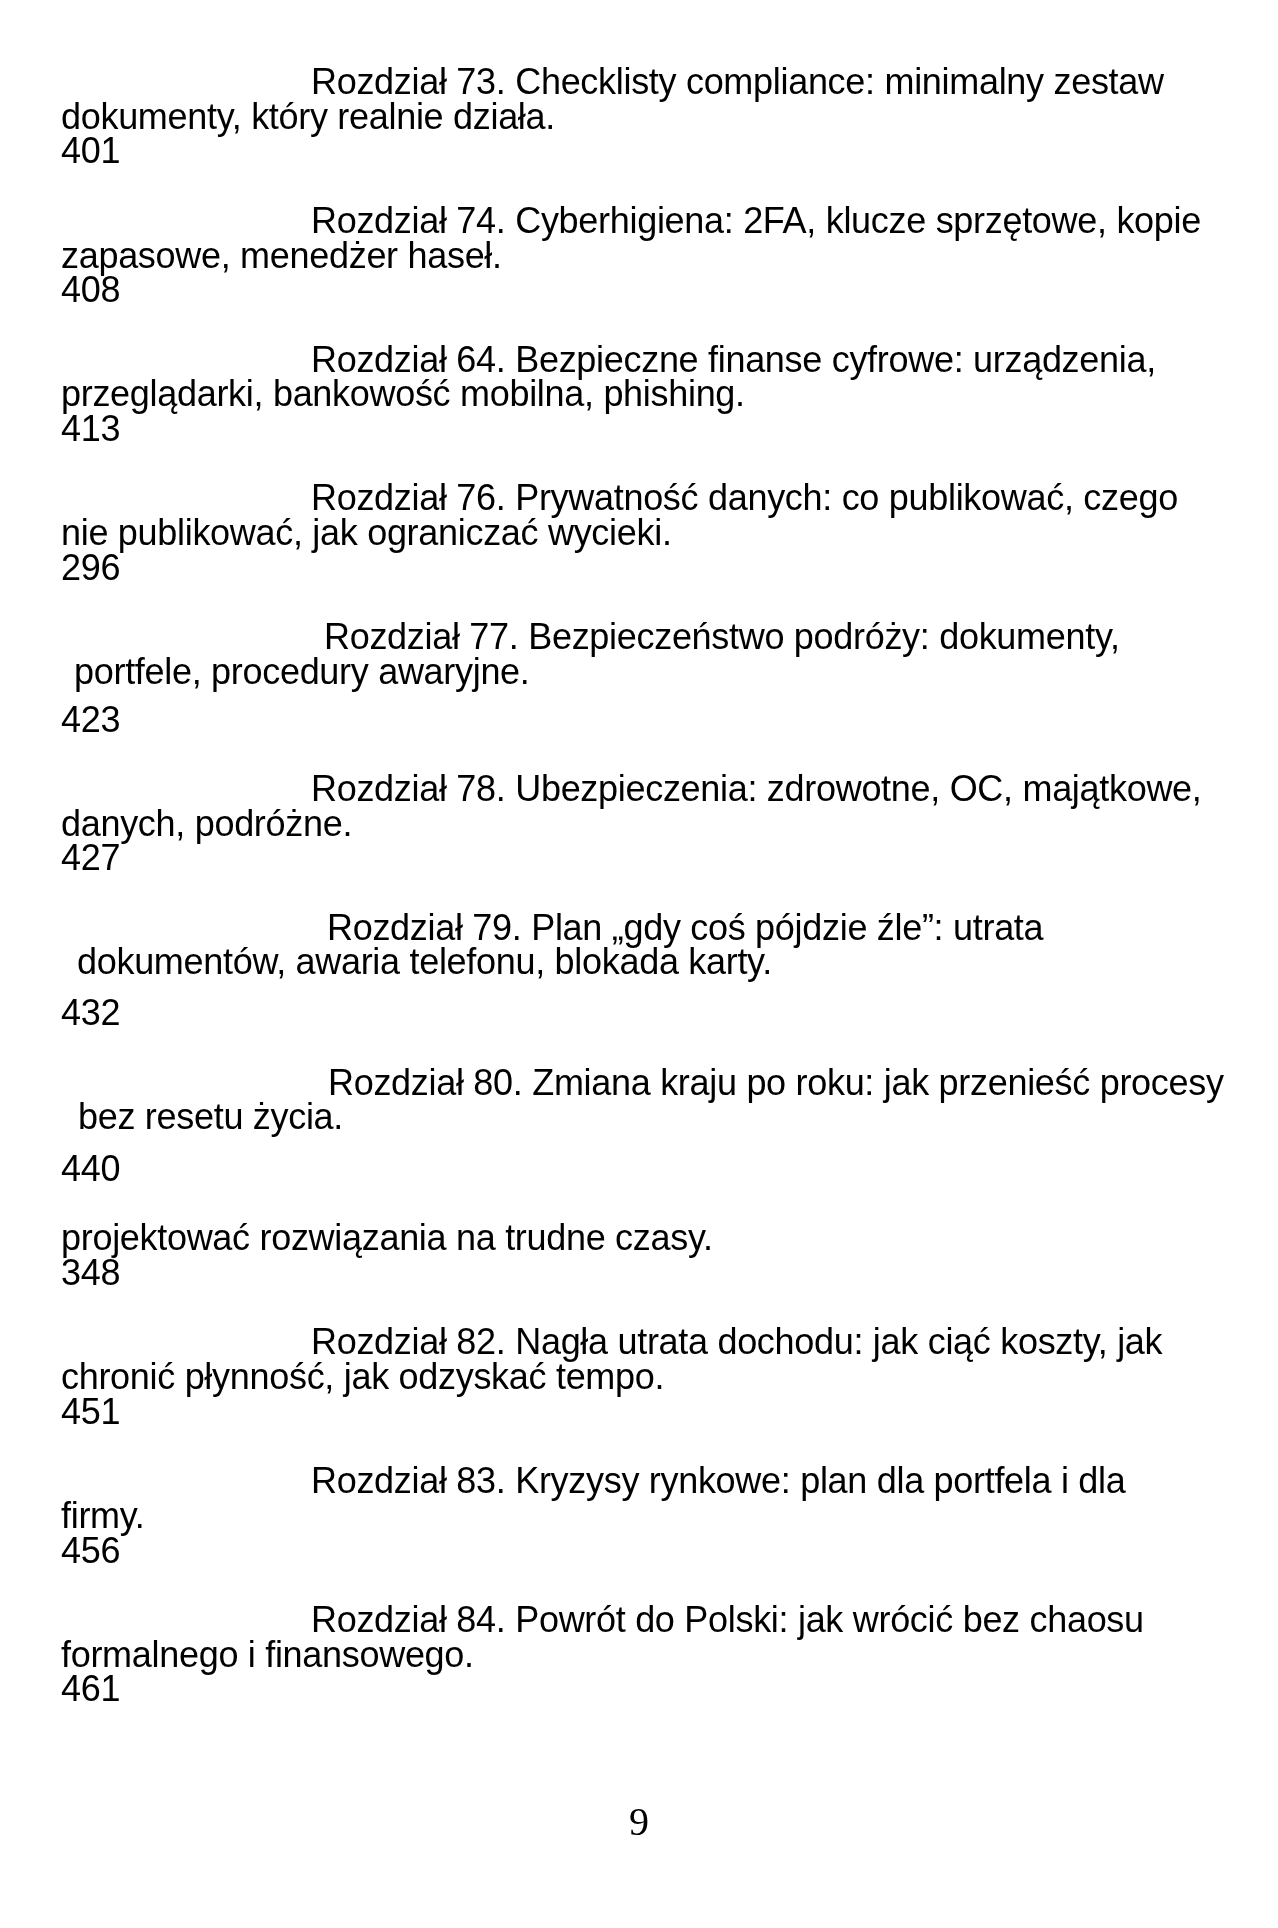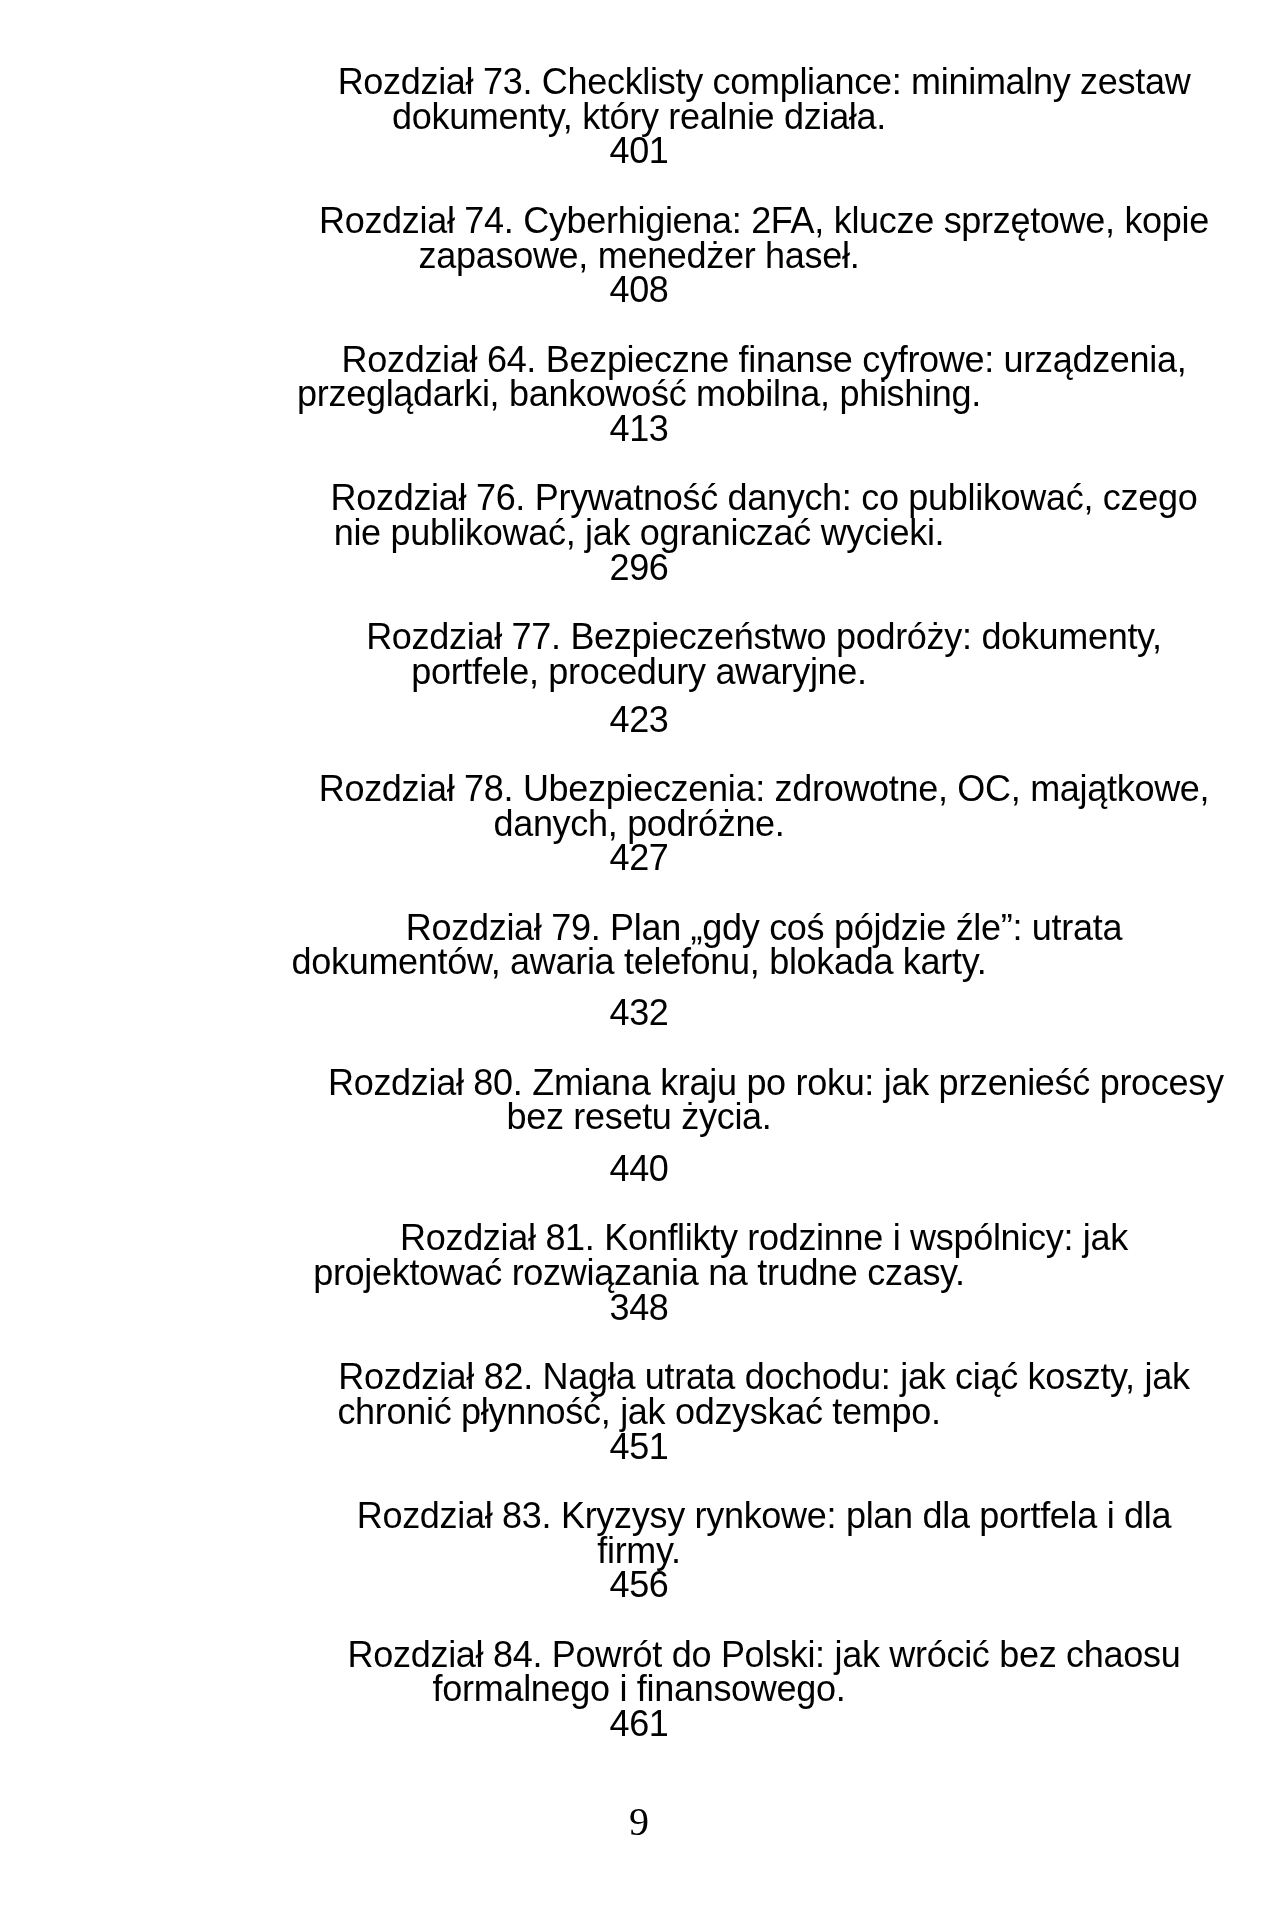--- a/index.html
+++ b/index.html
@@ -17,21 +17,20 @@
     font-family: "Liberation Sans", "DejaVu Sans", sans-serif;
   }
   .toc {
     padding: 65px 61px 0 61px;
     font-size: 36px;
     line-height: 34.7px;
     letter-spacing: -0.3px;
   }
   .entry {
     margin: 0 0 34.7px 0;
-    text-align: center;
   }
   .entry .l1 {
     display: block;
     padding-left: 250px;   
     white-space: nowrap;
   }
   .entry .l2 {
     display: block;
     white-space: nowrap;
   }
@@ -115,21 +114,20 @@
   <div class="entry">
     <p class="title" style="margin:17px">
       <span class="l1">Rozdział 80. Zmiana kraju po roku: jak przenieść procesy</span>
       <span class="l2">bez resetu życia.</span>
     </p>
     <span class="pagenum">440</span>
   </div>
 
   <div class="entry">
     <p class="title" style="margin:0">
-      <span class="l1">Rozdział 81. Konflikty rodzinne i wspólnicy: jak</span>
       <span class="l2">projektować rozwiązania na trudne czasy.</span>
     </p>
     <span class="pagenum">348</span>
   </div>
 
   <div class="entry">
     <p class="title" style="margin:0">
       <span class="l1">Rozdział 82. Nagła utrata dochodu: jak ciąć koszty, jak</span>
       <span class="l2">chronić płynność, jak odzyskać tempo.</span>
     </p>

